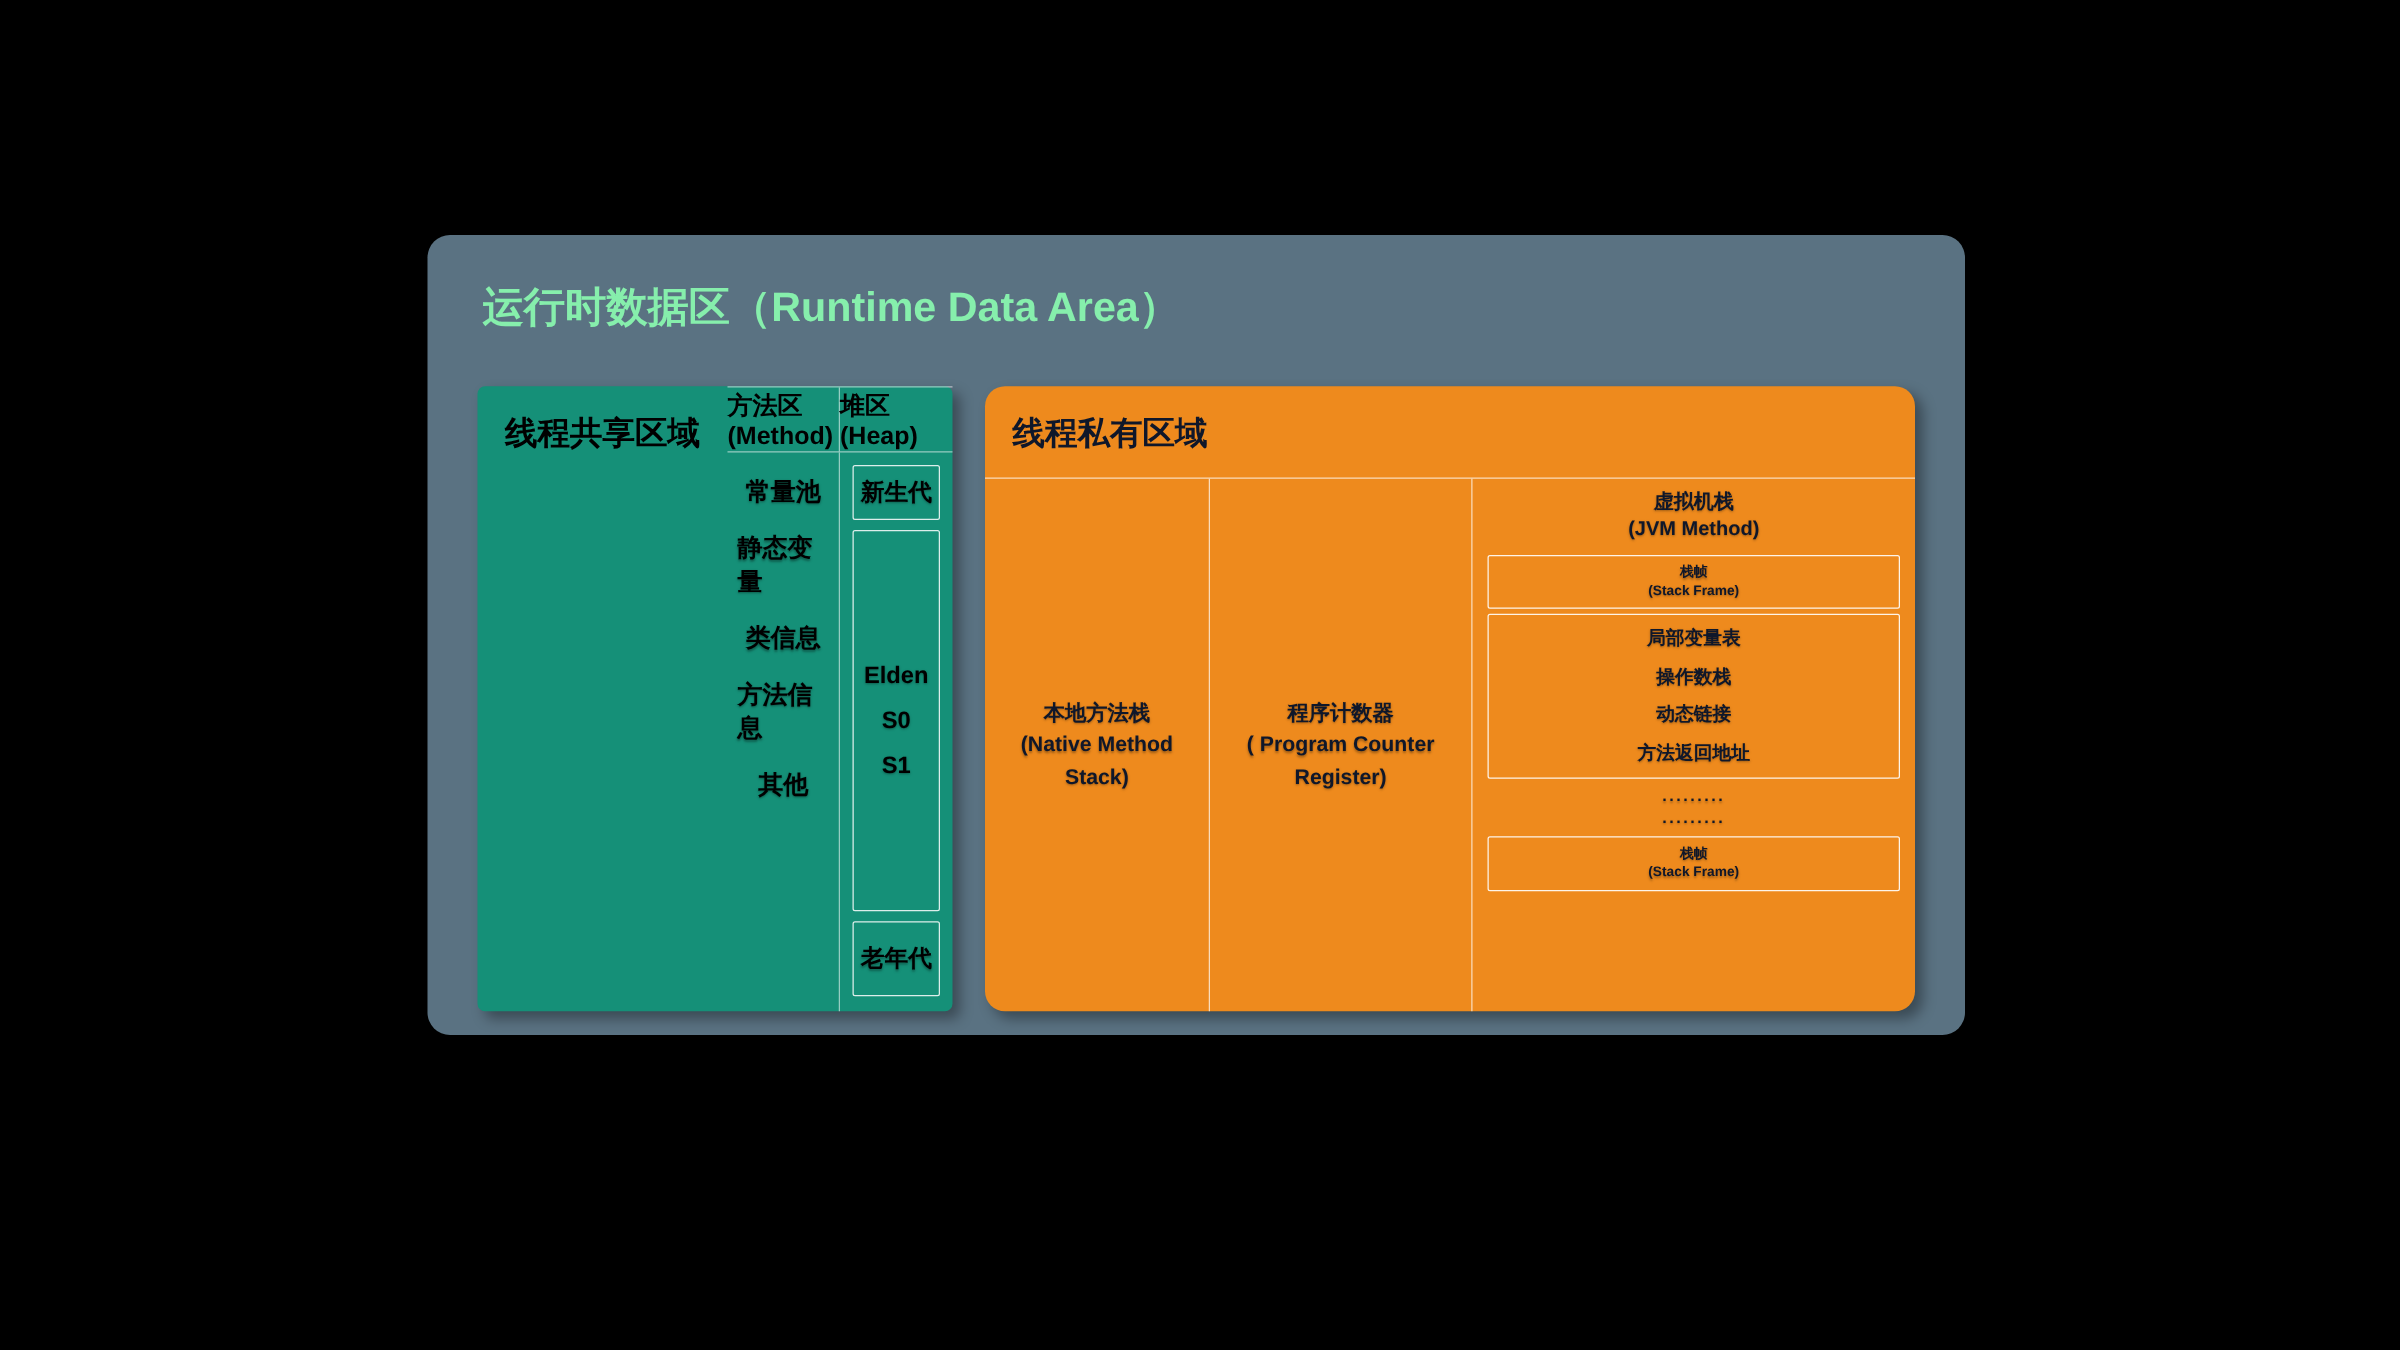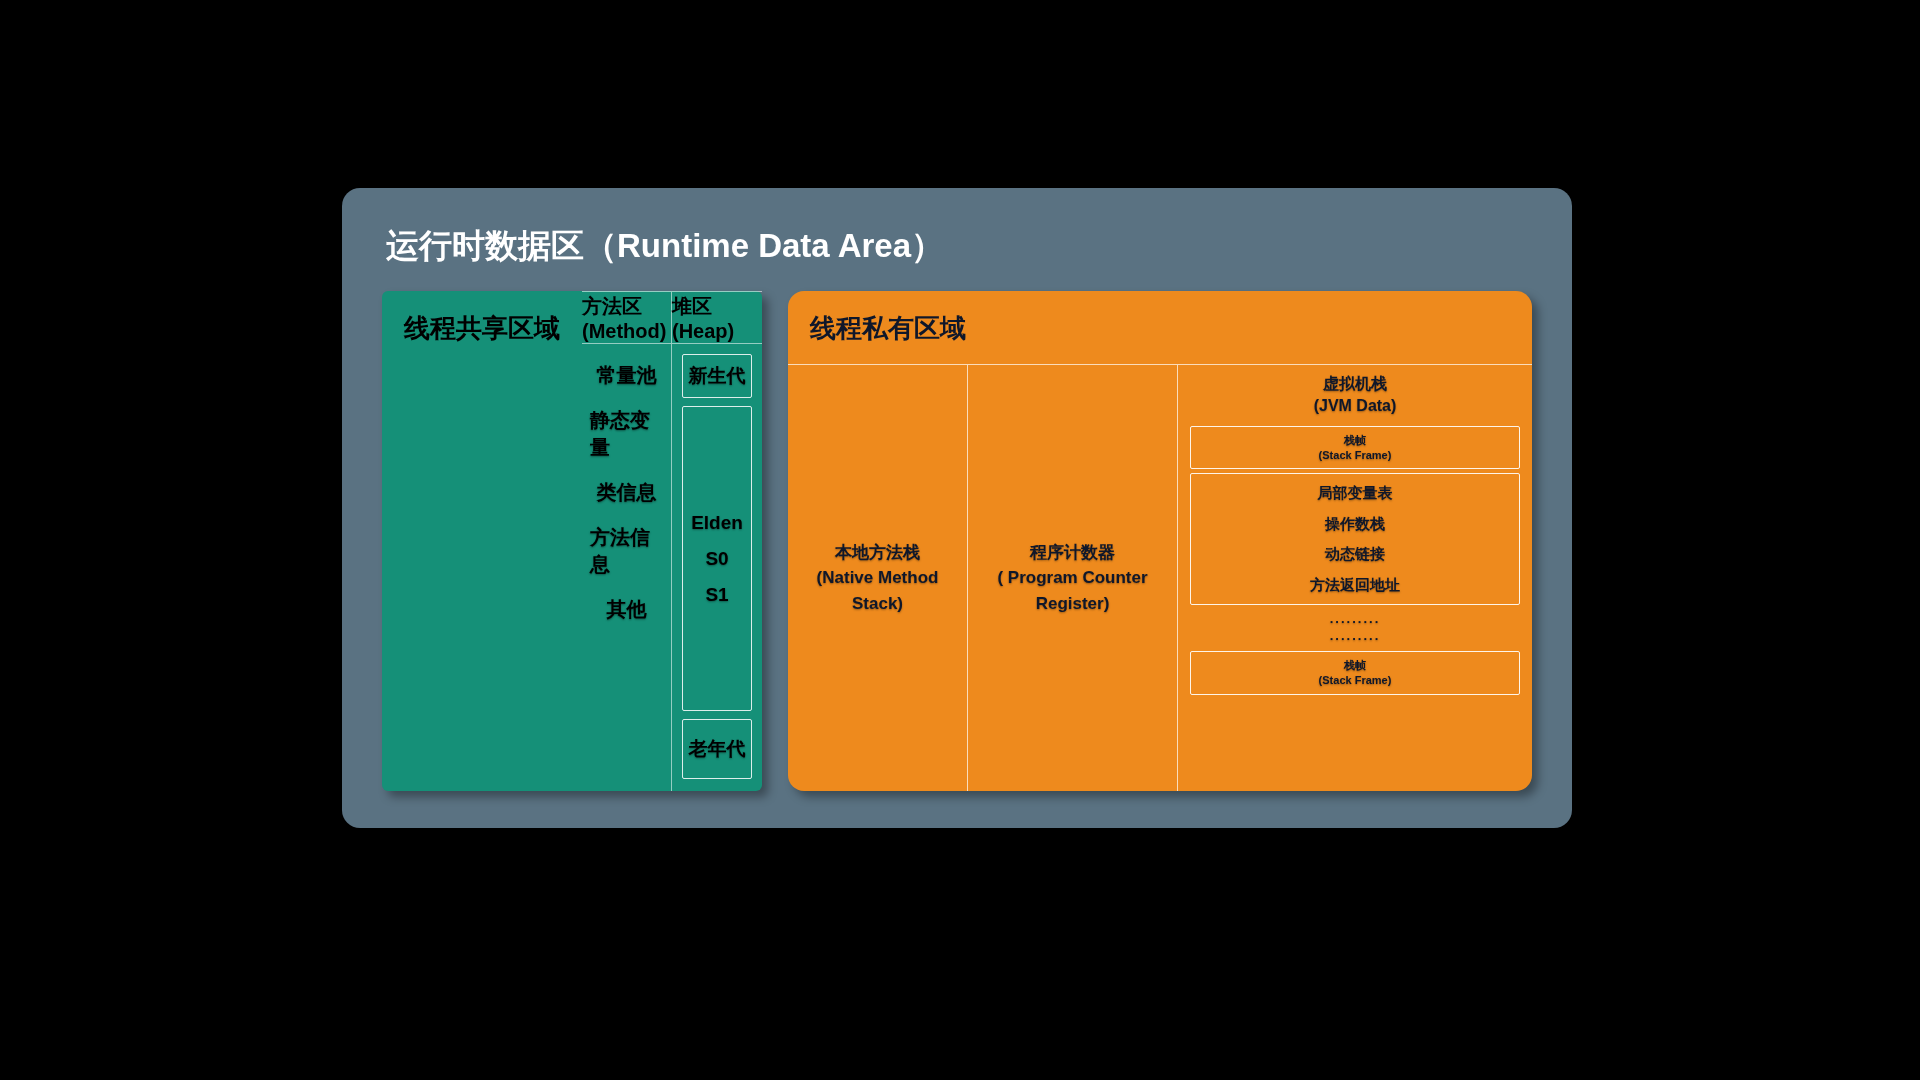--- a/index.html
+++ b/index.html
@@ -23,24 +23,24 @@
   left: 150px;
   top: 80px;
   width: 1230px;
   height: 640px;
   background: #5a7282;
   border-radius: 18px;
   padding: 28px 40px 34px 40px;
   box-shadow: 0 4px 10px rgba(0,0,0,.4);
 }
 .title {
-  color: #ffffff;
+  color: #86efac;
   font-size: 33px;
   font-weight: 700;
-  margin: 8px 0 22px 4px;
+  margin: 8px 0 40px 4px;
 }
 .cols { display: flex; gap: 26px; height: 500px; }
 
 
 .shared {
   width: 380px;
   background: #159078;
   border-radius: 6px;
   box-shadow: 6px 6px 10px rgba(0,0,0,.35);
   color: #000000;
@@ -206,21 +206,21 @@
             <div class="lbl">本地方法栈</div>
             <div class="lbl">(Native Method Stack)</div>
           </div>
           <div class="pv-col">
             <div class="lbl">程序计数器</div>
             <div class="lbl">( Program Counter Register)</div>
           </div>
           <div class="pv-col pv-stack">
             <div class="pv-stack-head">
               <div>虚拟机栈</div>
-              <div>(JVM Data)</div>
+              <div>(JVM Method)</div>
             </div>
             <div class="frame-box ts">
               <div>栈帧</div>
               <div>(Stack Frame)</div>
             </div>
             <div class="frame-detail">
               <div class="ts">局部变量表</div>
               <div class="ts">操作数栈</div>
               <div class="ts">动态链接</div>
               <div class="ts">方法返回地址</div>

